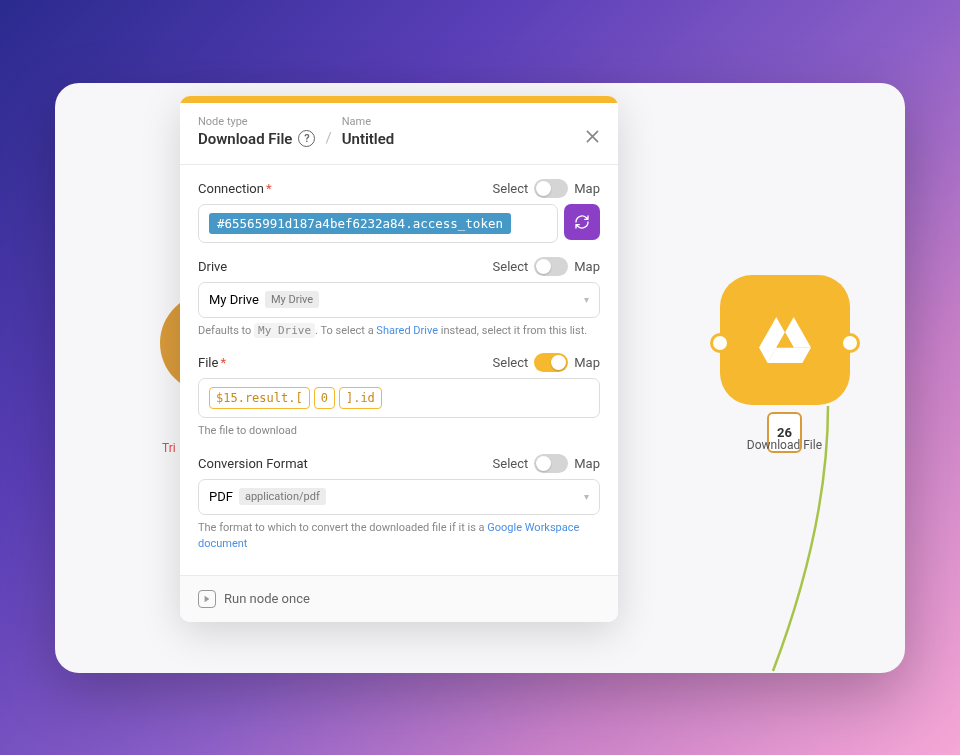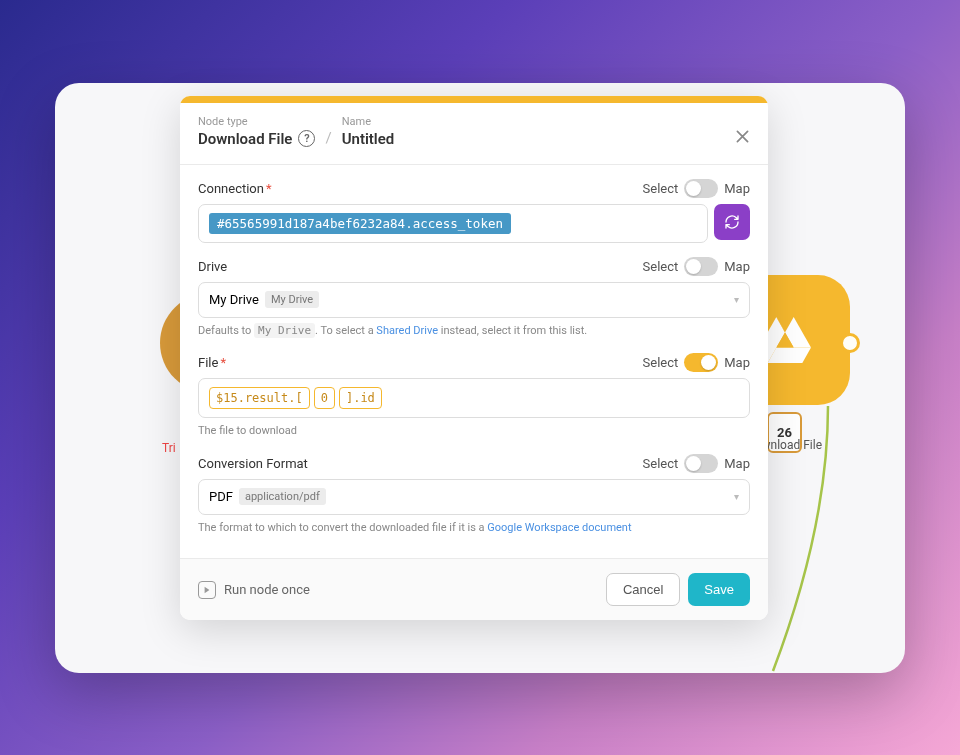--- a/index.html
+++ b/index.html
@@ -58,21 +58,21 @@
       position: absolute; right: 83px; top: 355px;
       font-size: 12px; color: #555;
     }
     .wire {
       position: absolute; right: 47px; top: 323px;
       width: 120px; height: 270px; pointer-events: none;
     }
     
     .dialog {
       position: absolute; left: 125px; top: 13px;
-      width: 588px;
+      width: 438px;
       background: #fff;
       border-radius: 10px;
       box-shadow: 0 10px 40px rgba(0,0,0,0.15);
       overflow: hidden;
       z-index: 10;
     }
     .dialog-top-bar { height: 7px; background: #f5b82e; }
     .dialog-header {
       padding: 12px 18px 16px 18px;
       border-bottom: 1px solid #eaeaea;
@@ -307,21 +307,17 @@
 
     <div class="dialog-footer">
       <div class="run-once">
         <span class="run-once-icon">
           <svg width="8" height="8" viewBox="0 0 10 10">
               <path d="M2 1 L8 5 L2 9 Z" fill="#999"></path>
             </svg>
         </span>
         <span>Run node once</span>
       </div>
-      <div class="footer-btns">
-        <button class="btn btn-cancel">Cancel</button>
-        <button class="btn btn-save">Save</button>
-      </div>
     </div>
 
   </div>
 
 </div>
 
 </body></html>

